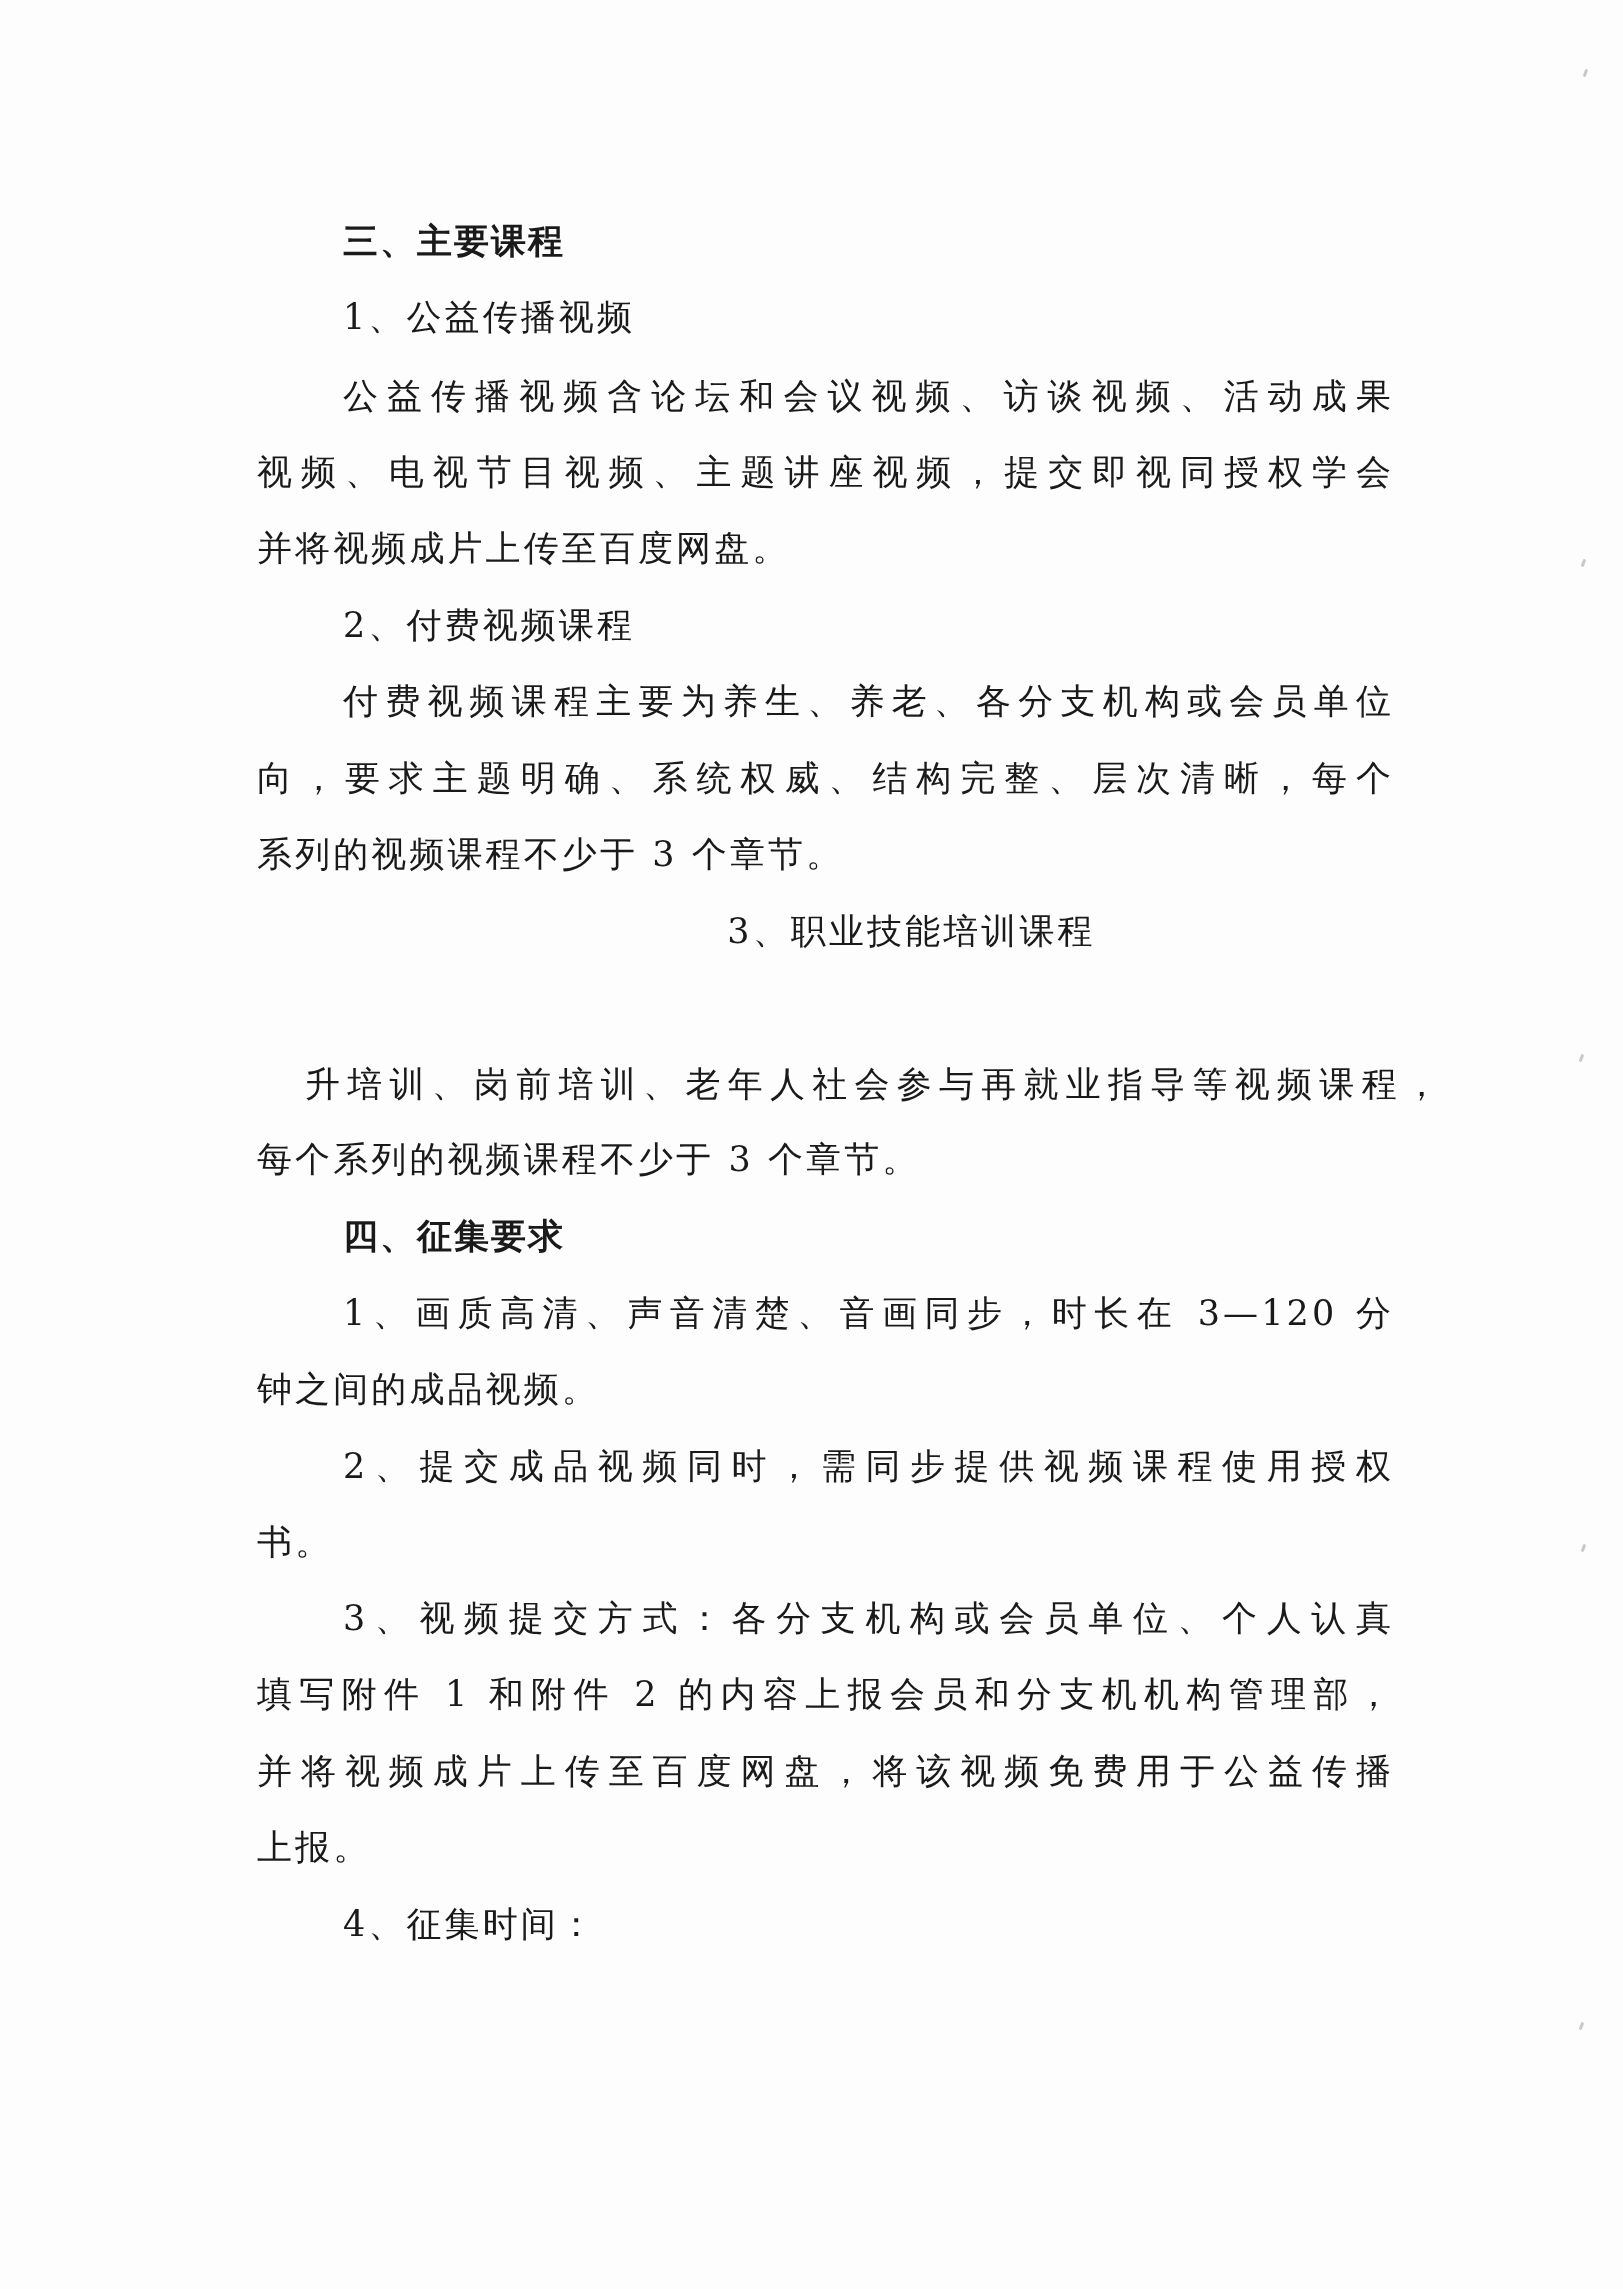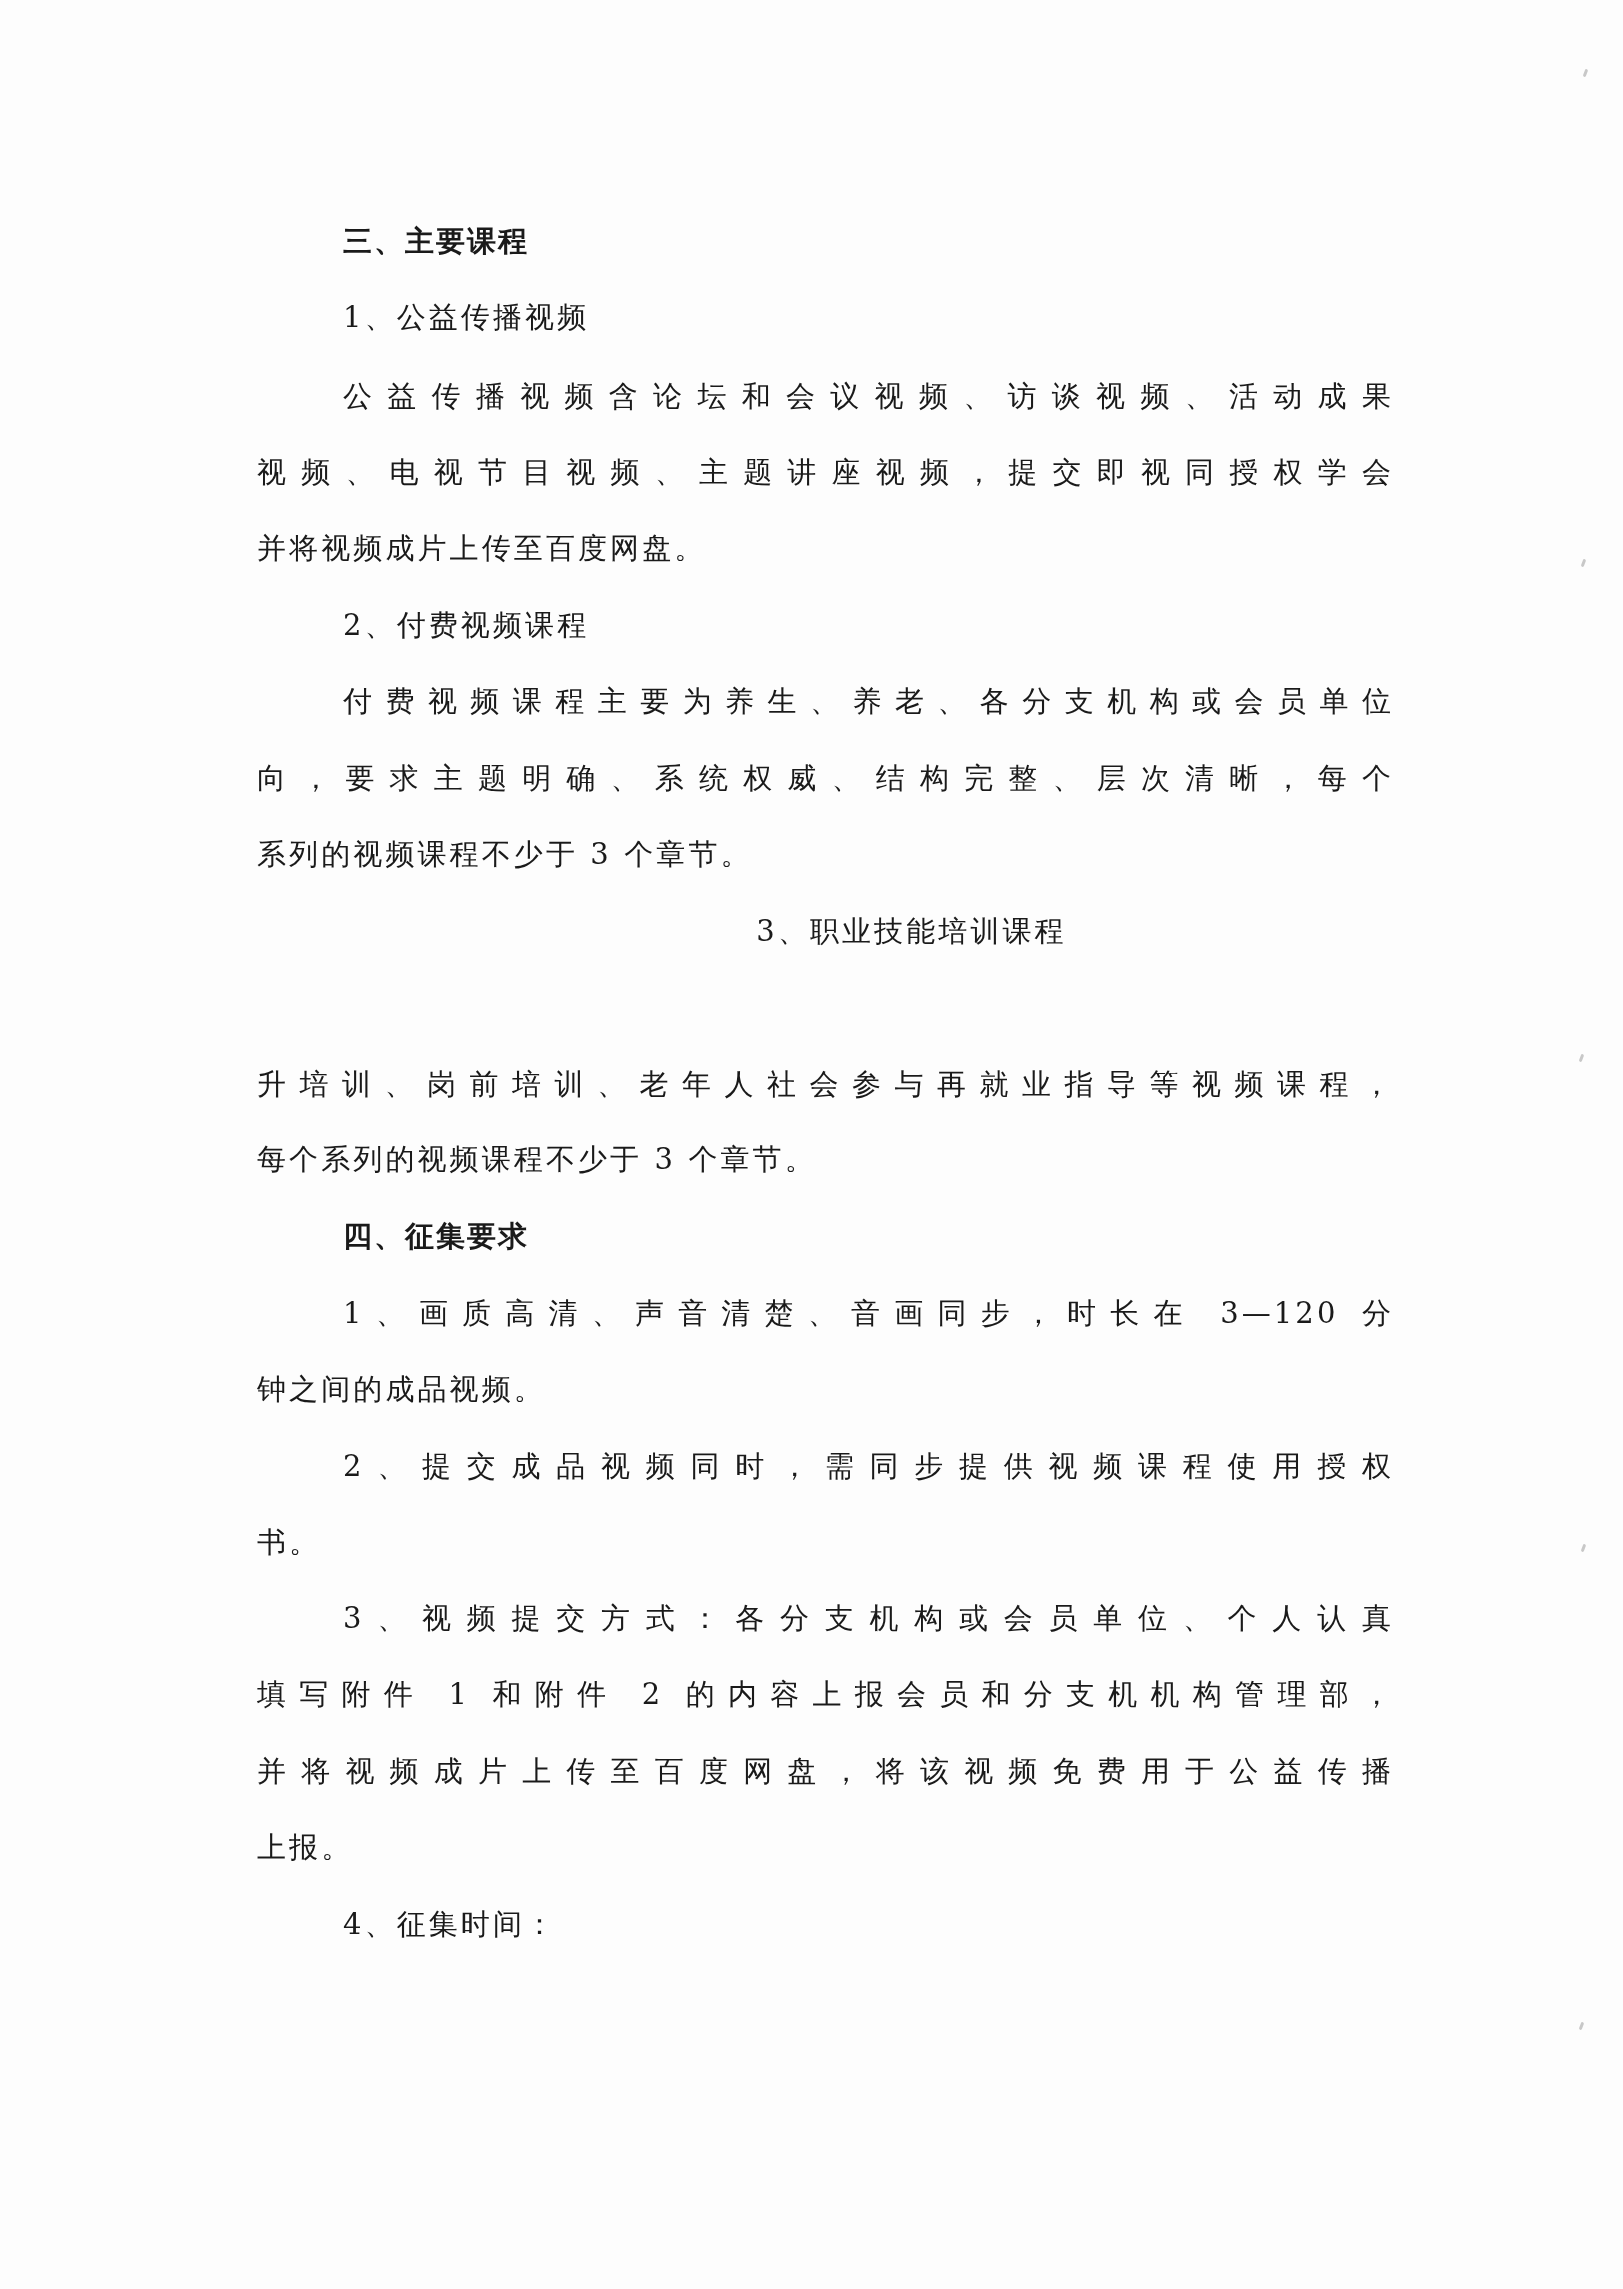--- a/index.html
+++ b/index.html
@@ -4,21 +4,21 @@
 <style>
   html, body { margin: 0; padding: 0; background: #ffffff; }
   body { width: 1623px; height: 2290px; position: relative; overflow: hidden; }
   .page { position: absolute; left: 0; top: 0; width: 1623px; height: 2290px; background: #fdfdfd; }
   .line {
     position: absolute;
     left: 257px;
     width: 1137px;
     height: 59px;
     font-family: "DejaVu Serif", "Liberation Serif", serif;
-    font-size: 29px;
+    font-size: 35px;
     line-height: 59px;
     color: #1a1a1a;
     white-space: nowrap;
     letter-spacing: 3.1px;
   }
   .line.indent { left: 343px; }
   .line.justify { text-align: justify; text-align-last: justify; }
   .line.bold { font-family: "DejaVu Sans", "Liberation Sans", sans-serif; font-weight: bold; letter-spacing: 2px; }
   .speck { position: absolute; width: 2.9px; height: 7.8px; background: #c8c8c8; border-radius: 2px; transform: rotate(20deg); }
 </style>
@@ -33,21 +33,21 @@
   <div class="line indent justify" style="top:367px; width:1051px;">公益传播视频含论坛和会议视频、访谈视频、活动成果</div>
   <div class="line justify" style="top:443px;">视频、电视节目视频、主题讲座视频，提交即视同授权学会</div>
   <div class="line" style="top:519px;">并将视频成片上传至百度网盘。</div>
 
   <div class="line indent" style="top:596px;">2、付费视频课程</div>
   <div class="line indent justify" style="top:672px; width:1051px;">付费视频课程主要为养生、养老、各分支机构或会员单位</div>
   <div class="line justify" style="top:749px;">向，要求主题明确、系统权威、结构完整、层次清晰，每个</div>
   <div class="line" style="top:825px;">系列的视频课程不少于 3 个章节。</div>
 
   <div class="line indent" style="top:902px;text-align:center;">3、职业技能培训课程</div>
-  <div class="line justify" style="top:1055px;">升培训、岗前培训、老年人社会参与再就业指导等视频课程，</div>
+  <div class="line justify" style="top:1055px;margin-left:48px;">升培训、岗前培训、老年人社会参与再就业指导等视频课程，</div>
   <div class="line" style="top:1130px;">每个系列的视频课程不少于 3 个章节。</div>
 
   <div class="line indent bold" style="top:1207px;">四、征集要求</div>
 
   <div class="line indent justify" style="top:1284px; width:1051px;">1、画质高清、声音清楚、音画同步，时长在 3—120 分</div>
   <div class="line" style="top:1360px;">钟之间的成品视频。</div>
 
   <div class="line indent justify" style="top:1437px; width:1051px;">2、提交成品视频同时，需同步提供视频课程使用授权</div>
   <div class="line" style="top:1513px;">书。</div>
 

